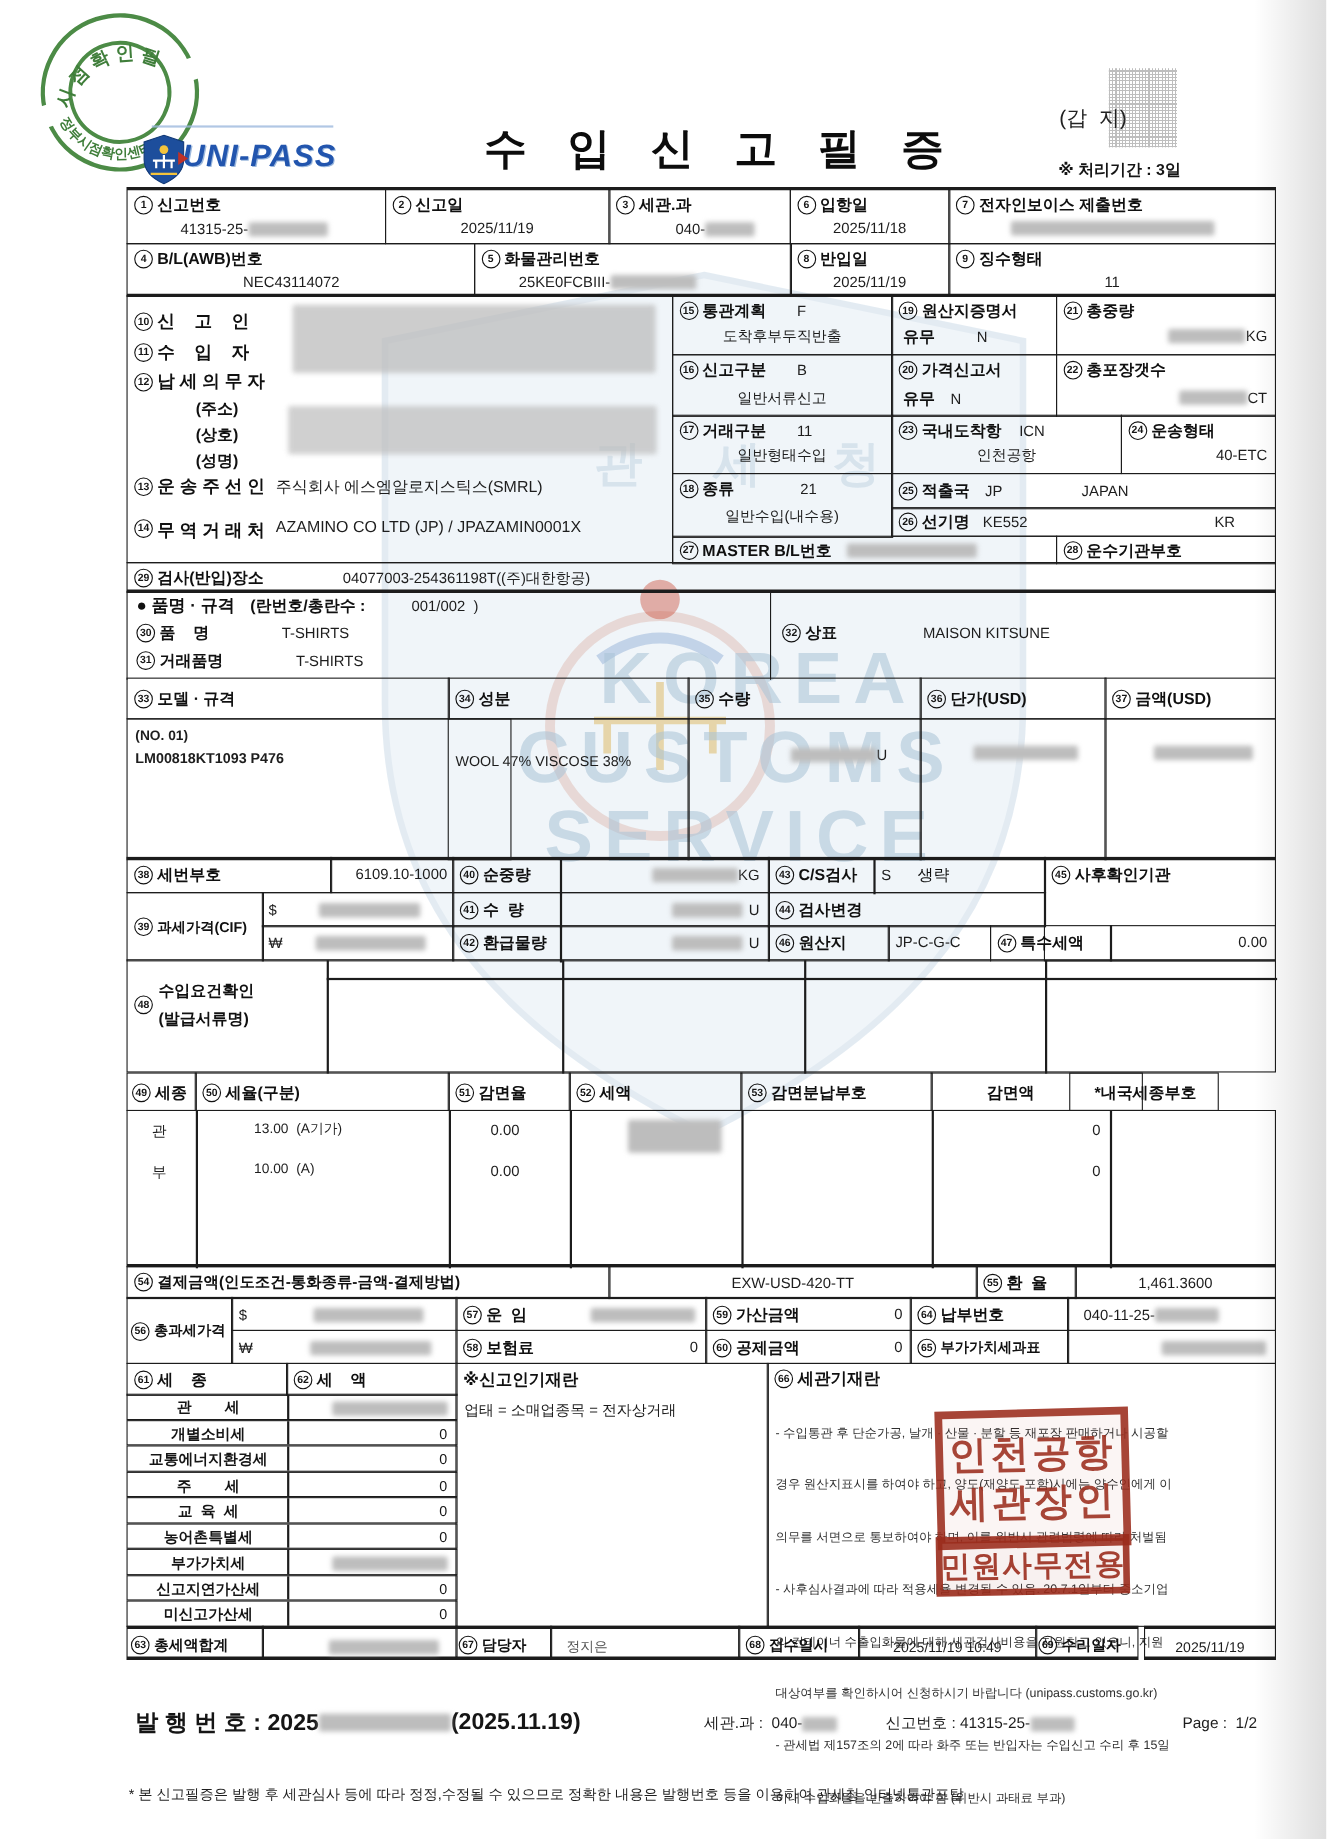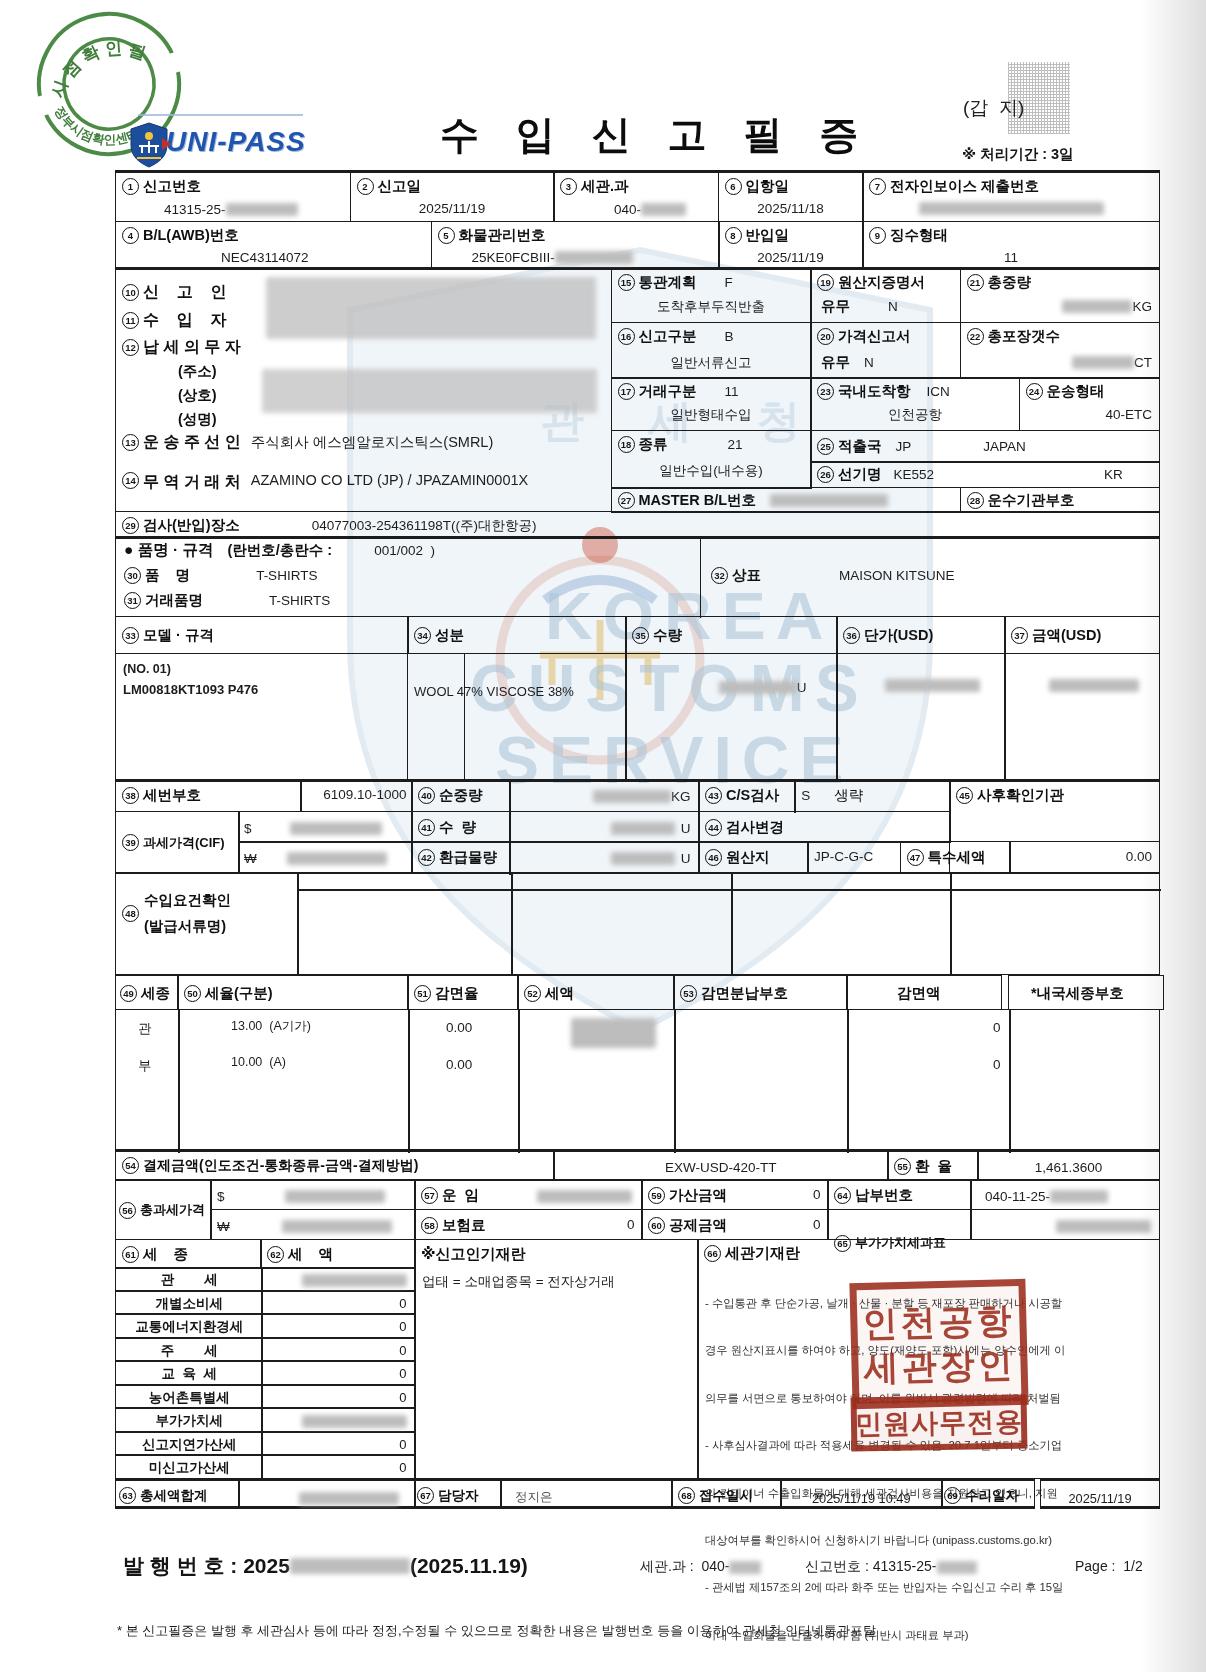--- a/index.html
+++ b/index.html
@@ -494,24 +494,24 @@
         <span class="cn">52</span>
         <span class="lbl">세액</span>
       </div>
   </div>
   <div class="c bd" style="left:673px;top:975px;width:174.5px;height:35px;">
     <div class="tl" style="top:8px;">
         <span class="cn">53</span>
         <span class="lbl">감면분납부호</span>
       </div>
   </div>
-  <div class="c bd" style="left:846px;top:975px;width:156px;height:35px;">
+  <div class="c bd" style="left:846px;top:975px;width:193px;height:35px;">
     <div class="lbl" style="position:absolute;left:50px;top:8px;">감면액</div>
   </div>
-  <div class="c bd" style="left:1008px;top:975px;width:156px;height:35px;">
+  <div class="c bd" style="left:972px;top:975px;width:136px;height:35px;">
     <div class="lbl" style="position:absolute;left:22px;top:8px;">*내국세종부호</div>
   </div>
   <div class="c bd bb3" style="left:115px;top:1008.5px;width:1045px;height:143.5px;">
     <div class="vline" style="left:62px;top:0;height:143.5px;"></div>
     <div class="vline" style="left:292px;top:0;height:143.5px;"></div>
     <div class="vline" style="left:402px;top:0;height:143.5px;"></div>
     <div class="vline" style="left:558px;top:0;height:143.5px;"></div>
     <div class="vline" style="left:731px;top:0;height:143.5px;"></div>
     <div class="vline" style="left:893px;top:0;height:143.5px;"></div>
     <div class="val" style="position:absolute;left:22px;top:10px;">관</div>
@@ -587,21 +587,21 @@
   <div class="c bd" style="left:827px;top:1179px;width:144.5px;height:31px;">
     <div class="tl" style="top:6px;">
         <span class="cn">64</span>
         <span class="lbl">납부번호</span>
       </div>
   </div>
   <div class="c bd" style="left:970px;top:1179px;width:190px;height:31px;">
     <div style="position:absolute;left:14px;top:7px;"><span class="val">040-11-25-</span><span class="blur" style="width:58px;"></span></div>
   </div>
   <div class="c bd" style="left:827px;top:1209px;width:144.5px;height:31px;">
-    <div class="tl" style="top:6px;margin-top:18px;">
+    <div class="tl" style="top:6px;">
         <span class="cn">65</span>
         <span class="lbls">부가가치세과표</span>
       </div>
   </div>
   <div class="c bd" style="left:970px;top:1209px;width:190px;height:31px;">
     <div style="position:absolute;right:8px;top:7px;"><span class="blur" style="width:95px;"></span></div>
   </div>
 
   <div class="c bd" style="left:115px;top:1238.5px;width:146.5px;height:30px;">
     <div class="tl" style="top:5px;">

